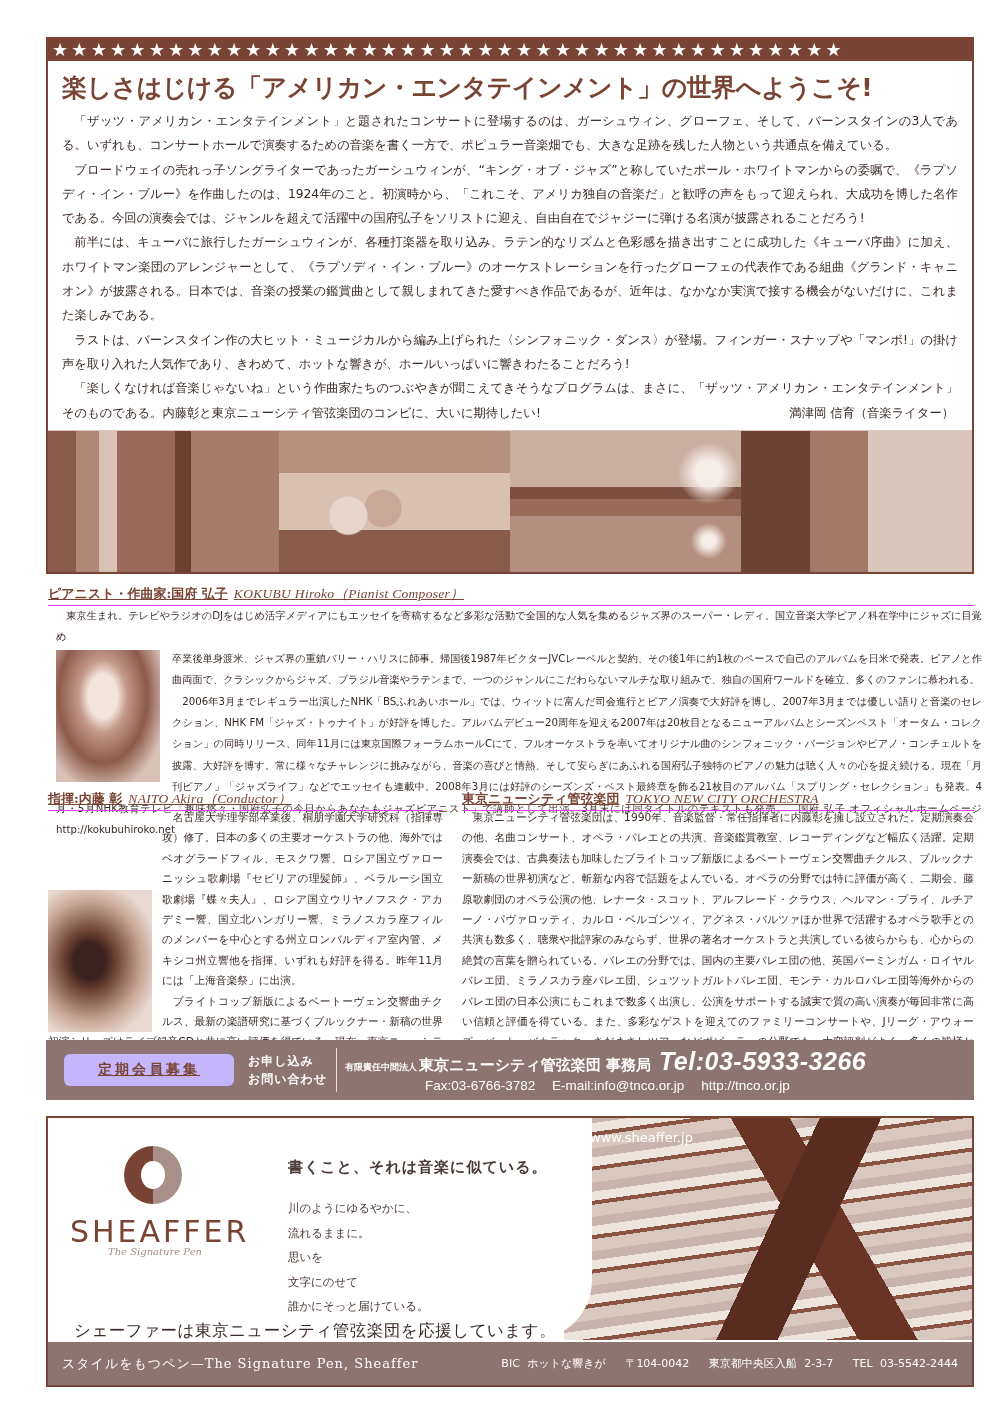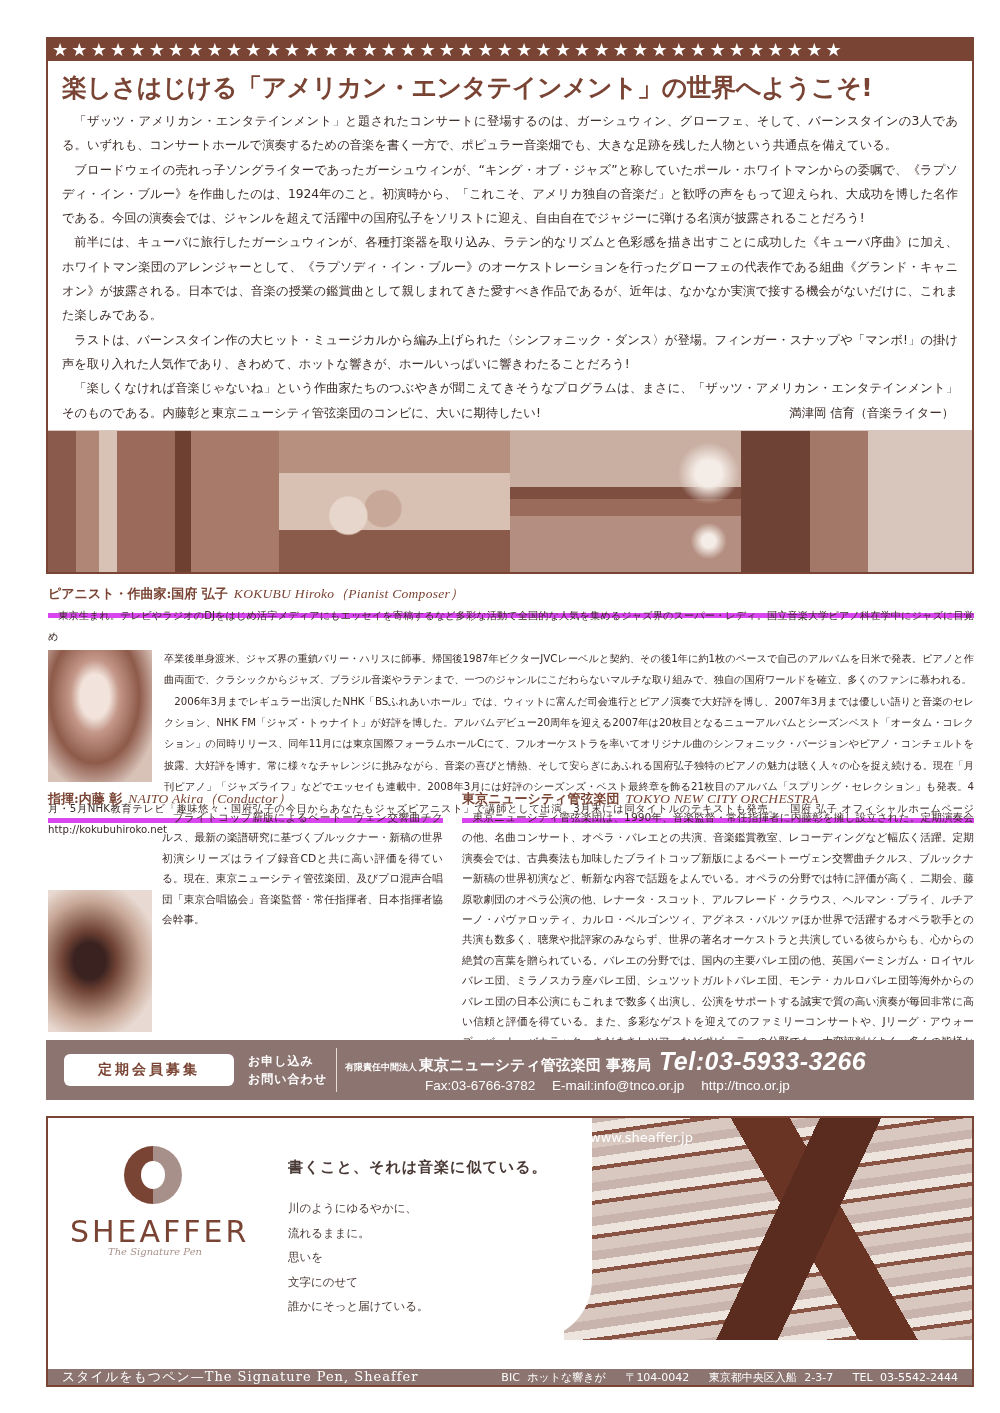--- a/index.html
+++ b/index.html
@@ -40,25 +40,25 @@
       radial-gradient(circle at 86% 30%, #f4ece6 0 6%, transparent 14%),
       radial-gradient(circle at 86% 78%, #f4ece6 0 3%, transparent 8%),
       linear-gradient(180deg, #c9aea2 0 40%, #7e4e40 40% 48%, #9a6a5a 48% 60%, #b48e80 60% 100%); }
   .photo-4 { width: 232px; background:
       linear-gradient(90deg, #6e4234 0 30%, #a47868 30% 55%, #d8c6bc 55% 100%); }
 
   
   .section-title {
     position: absolute; font-family: "DejaVu Serif", serif; font-weight: bold;
     color: #7a4434; font-size: 13px; white-space: nowrap;
-    border-bottom: 5px solid #d946ef; padding-bottom: 10px;
+    border-bottom: 1px solid #d946ef; padding-bottom: 2px; text-decoration: underline;
   }
   .section-title .en { font-weight: normal; font-style: italic; font-family: "Liberation Serif", serif; font-size: 13.5px; margin-left: 6px; letter-spacing: 0.3px; }
   .pianist-title { left: 48px; top: 585px; width: 926px; }
-  .pianist-bio { position: absolute; left: 48px; top: 605px; width: 926px; font-size: 10.2px; line-height: 21.4px; color: #3a2a26; }
+  .pianist-bio { position: absolute; left: 56px; top: 605px; width: 926px; font-size: 10.2px; line-height: 21.4px; color: #3a2a26; }
   .pianist-bio p { text-indent: 1em; text-align: justify; }
   .pianist-photo {
     float: left; width: 104px; height: 132px; margin: 2px 12px 0 0;
     background: radial-gradient(ellipse at 45% 35%, #f2e4dc 0 18%, #c4988a 30%, #8e5a4a 55%, #d8c2b8 80%);
   }
 
   
   .conductor-title { left: 48px; top: 790px; width: 395px; }
   .conductor-bio { position: absolute; left: 48px; top: 808px; width: 395px; font-size: 10.7px; line-height: 20.4px; color: #3a2a26; }
   .conductor-bio p { text-indent: 1em; text-align: justify; }
@@ -71,23 +71,23 @@
   .orch-title { left: 462px; top: 790px; width: 512px; }
   .orch-bio { position: absolute; left: 462px; top: 808px; width: 512px; font-size: 10.7px; line-height: 20.4px; color: #3a2a26; }
   .orch-bio p { text-indent: 1em; text-align: justify; }
 
   
   .member-bar {
     position: absolute; left: 46px; top: 1040px; width: 928px; height: 60px;
     background: #8c7470; display: flex; align-items: center; color: #fff;
   }
   .member-btn {
-    margin-left: 18px; width: 170px; height: 32px; border-radius: 6px; background: #ffffff;
+    margin-left: 18px; width: 170px; height: 32px; border-radius: 6px; background: #c4b5fd;
     color: #7a4434; font-weight: bold; font-size: 14px; letter-spacing: 3px;
-    display: flex; align-items: center; justify-content: center;
+    display: flex; align-items: center; justify-content: center; text-decoration: underline;
   }
   .apply-label { margin-left: 14px; font-size: 12px; line-height: 18px; font-weight: bold; letter-spacing: 1px; width: 80px; }
   .bar-divider { width: 1px; height: 44px; background: #e8dcd8; margin: 0 8px 0 8px; }
   .contact { flex: 1; }
   .contact-top { display: flex; align-items: baseline; white-space: nowrap; }
   .corp-type { font-size: 9px; font-weight: bold; }
   .corp-name { font-size: 15px; font-weight: bold; margin-left: 2px; }
   .tel { font-family: "Liberation Sans", sans-serif; font-style: italic; font-weight: bold; font-size: 25px; margin-left: 8px; letter-spacing: 0.5px; }
   .contact-bottom { font-family: "Liberation Sans", sans-serif; font-size: 13.5px; margin-top: 2px; margin-left: 80px; white-space: nowrap; word-spacing: 3px; }
   .contact-bottom span { margin-right: 10px; }
@@ -115,21 +115,21 @@
   }
   .logo-ring::after {
     content: ""; position: absolute; left: 17px; top: 15px; width: 24px; height: 28px; border-radius: 50%; background: #fff;
   }
   .logo-word { position: absolute; left: 22px; top: 96px; width: 170px; text-align: center; font-family: "DejaVu Sans", sans-serif; font-size: 30px; letter-spacing: 3px; color: #7a4434; }
   .logo-tag { position: absolute; left: 22px; top: 128px; width: 170px; text-align: center; font-family: "DejaVu Serif", serif; font-style: italic; font-size: 10px; color: #a89088; }
   .ad-copy-head { position: absolute; left: 240px; top: 40px; font-family: "DejaVu Serif", serif; font-size: 15px; color: #4a3a36; letter-spacing: 1px; font-weight: bold; }
   .ad-poem { position: absolute; left: 240px; top: 78px; font-family: "DejaVu Serif", serif; font-size: 11.5px; line-height: 24.5px; color: #4a3a36; }
   .ad-support { position: absolute; left: 26px; top: 202px; font-size: 16.5px; color: #3a2a26; letter-spacing: 0.5px; }
   .ad-footer {
-    position: absolute; left: 0; right: 0; bottom: 0; height: 16px; background: #8c7470;
+    position: absolute; left: 0; right: 0; bottom: 0; height: 43px; background: #8c7470;
     color: #fff; display: flex; align-items: center; padding: 0 14px; white-space: nowrap;
   }
   .ad-slogan { font-family: "DejaVu Serif", serif; font-size: 13px; letter-spacing: 1px; }
   .ad-company { margin-left: auto; font-size: 11px; word-spacing: 4px; }
   .ad-company span { margin-left: 12px; }
 </style>
 </head>
 <body>
 
 <section class="feature">
@@ -159,20 +159,21 @@
   <div class="pianist-photo"></div>
   <p style="text-indent:0">卒業後単身渡米、ジャズ界の重鎮バリー・ハリスに師事。帰国後1987年ビクターJVCレーベルと契約、その後1年に約1枚のペースで自己のアルバムを日米で発表。ピアノと作曲両面で、クラシックからジャズ、ブラジル音楽やラテンまで、一つのジャンルにこだわらないマルチな取り組みで、独自の国府ワールドを確立、多くのファンに慕われる。</p>
   <p>2006年3月までレギュラー出演したNHK「BSふれあいホール」では、ウィットに富んだ司会進行とピアノ演奏で大好評を博し、2007年3月までは優しい語りと音楽のセレクション、NHK FM「ジャズ・トゥナイト」が好評を博した。アルバムデビュー20周年を迎える2007年は20枚目となるニューアルバムとシーズンベスト「オータム・コレクション」の同時リリース、同年11月には東京国際フォーラムホールCにて、フルオーケストラを率いてオリジナル曲のシンフォニック・バージョンやピアノ・コンチェルトを披露、大好評を博す。常に様々なチャレンジに挑みながら、音楽の喜びと情熱、そして安らぎにあふれる国府弘子独特のピアノの魅力は聴く人々の心を捉え続ける。現在「月刊ピアノ」「ジャズライフ」などでエッセイも連載中。2008年3月には好評のシーズンズ・ベスト最終章を飾る21枚目のアルバム「スプリング・セレクション」も発表。4月・5月NHK教育テレビ「趣味悠々・国府弘子の今日からあなたもジャズピアニスト」で講師として出演。3月末には同タイトルのテキストも発売。　国府 弘子 オフィシャルホームページ http://kokubuhiroko.net</p>
 </div>
 
 <div class="section-title conductor-title">
   <span>指揮:内藤 彰</span><span class="en">NAITO Akira（Conductor）</span>
 </div>
 <div class="conductor-bio">
   <div class="conductor-photo" style="margin-top: 82px;"></div>
+    <p id="cond-p0">名古屋大学理学部卒業後、桐朋学園大学研究科（指揮専攻）修了。日本の多くの主要オーケストラの他、海外ではベオグラードフィル、モスクワ響、ロシア国立ヴァローニッシュ歌劇場『セビリアの理髪師』、ベラルーシ国立歌劇場『蝶々夫人』、ロシア国立ウリヤノフスク・アカデミー響、国立北ハンガリー響、ミラノスカラ座フィルのメンバーを中心とする州立ロンバルディア室内管、メキシコ州立響他を指揮、いずれも好評を得る。昨年11月には「上海音楽祭」に出演。</p>
   <p>ブライトコップ新版によるベートーヴェン交響曲チクルス、最新の楽譜研究に基づくブルックナー・新稿の世界初演シリーズはライブ録音CDと共に高い評価を得ている。現在、東京ニューシティ管弦楽団、及びプロ混声合唱団「東京合唱協会」音楽監督・常任指揮者、日本指揮者協会幹事。</p>
 </div>
 
 <div class="section-title orch-title">
   <span>東京ニューシティ管弦楽団</span><span class="en">TOKYO NEW CITY ORCHESTRA</span>
 </div>
 <div class="orch-bio">
   <p>東京ニューシティ管弦楽団は、1990年、音楽監督・常任指揮者に内藤彰を擁し設立された。定期演奏会の他、名曲コンサート、オペラ・バレエとの共演、音楽鑑賞教室、レコーディングなど幅広く活躍。定期演奏会では、古典奏法も加味したブライトコップ新版によるベートーヴェン交響曲チクルス、ブルックナー新稿の世界初演など、斬新な内容で話題をよんでいる。オペラの分野では特に評価が高く、二期会、藤原歌劇団のオペラ公演の他、レナータ・スコット、アルフレード・クラウス、ヘルマン・プライ、ルチアーノ・パヴァロッティ、カルロ・ベルゴンツィ、アグネス・バルツァほか世界で活躍するオペラ歌手との共演も数多く、聴衆や批評家のみならず、世界の著名オーケストラと共演している彼らからも、心からの絶賛の言葉を贈られている。バレエの分野では、国内の主要バレエ団の他、英国バーミンガム・ロイヤルバレエ団、ミラノスカラ座バレエ団、シュツットガルトバレエ団、モンテ・カルロバレエ団等海外からのバレエ団の日本公演にもこれまで数多く出演し、公演をサポートする誠実で質の高い演奏が毎回非常に高い信頼と評価を得ている。また、多彩なゲストを迎えてのファミリーコンサートや、Jリーグ・アウォーズ、バート・バカラック、さだまさしツアーなどポピュラーの分野でも、大変評判がよく、多くの皆様から親しまれている。2007年11月に中国上海公演（上海音楽祭）を行い、大成功を収めた。</p>
 </div>
 
@@ -206,20 +207,21 @@
   <div class="logo-word">SHEAFFER</div>
   <div class="logo-tag">The Signature Pen</div>
   <div class="ad-copy-head">書くこと、それは音楽に似ている。</div>
   <div class="ad-poem">
     <div>川のようにゆるやかに、</div>
     <div>流れるままに。</div>
     <div>思いを</div>
     <div>文字にのせて</div>
     <div>誰かにそっと届けている。</div>
   </div>
+  <div class="ad-support">シェーファーは東京ニューシティ管弦楽団を応援しています。</div>
   <div class="ad-footer">
     <span class="ad-slogan">スタイルをもつペン—The Signature Pen, Sheaffer</span>
     <span class="ad-company">
       <span>BIC ホットな響きが</span>
       <span>〒104-0042</span>
       <span>東京都中央区入船 2-3-7</span>
       <span>TEL 03-5542-2444</span>
     </span>
   </div>
 </div>

